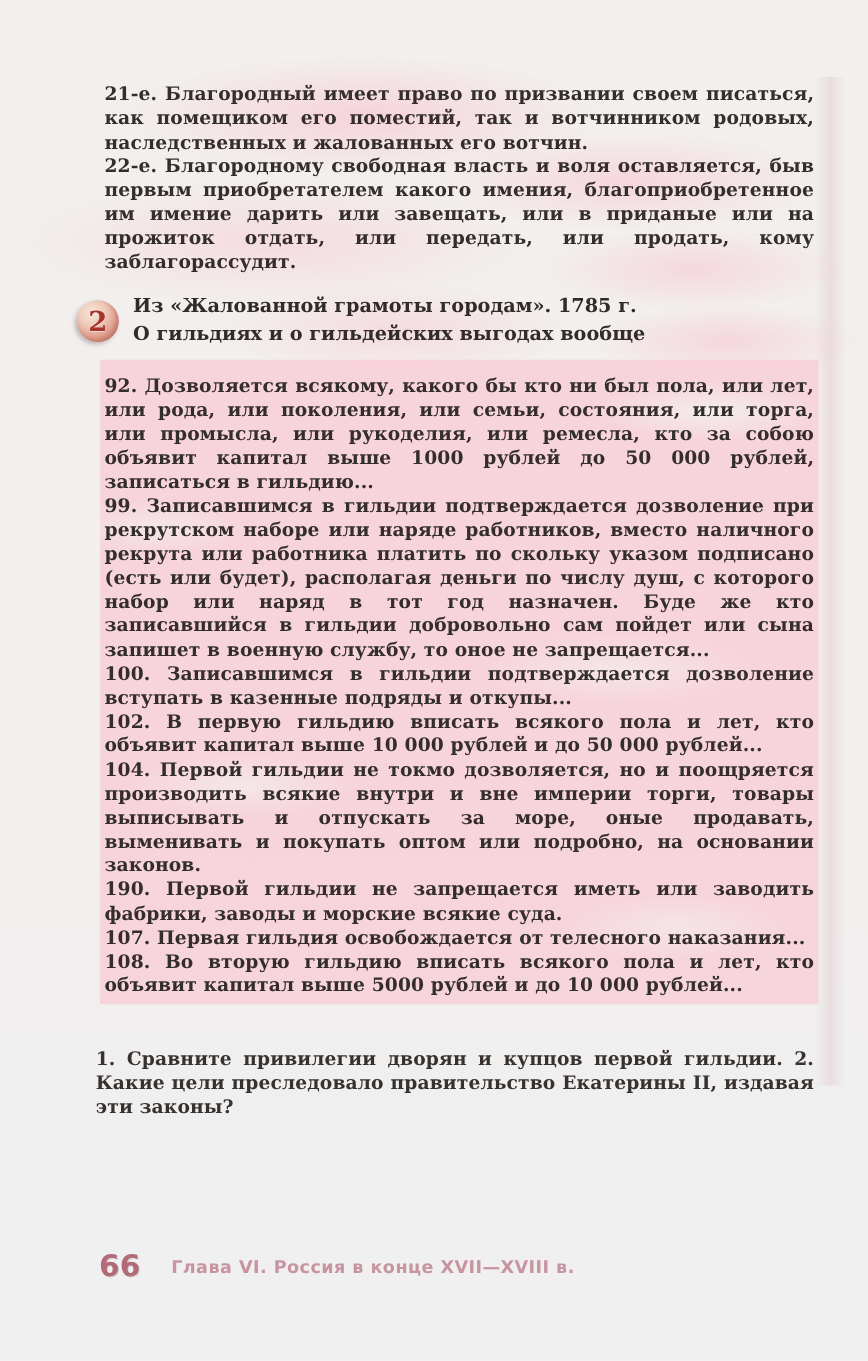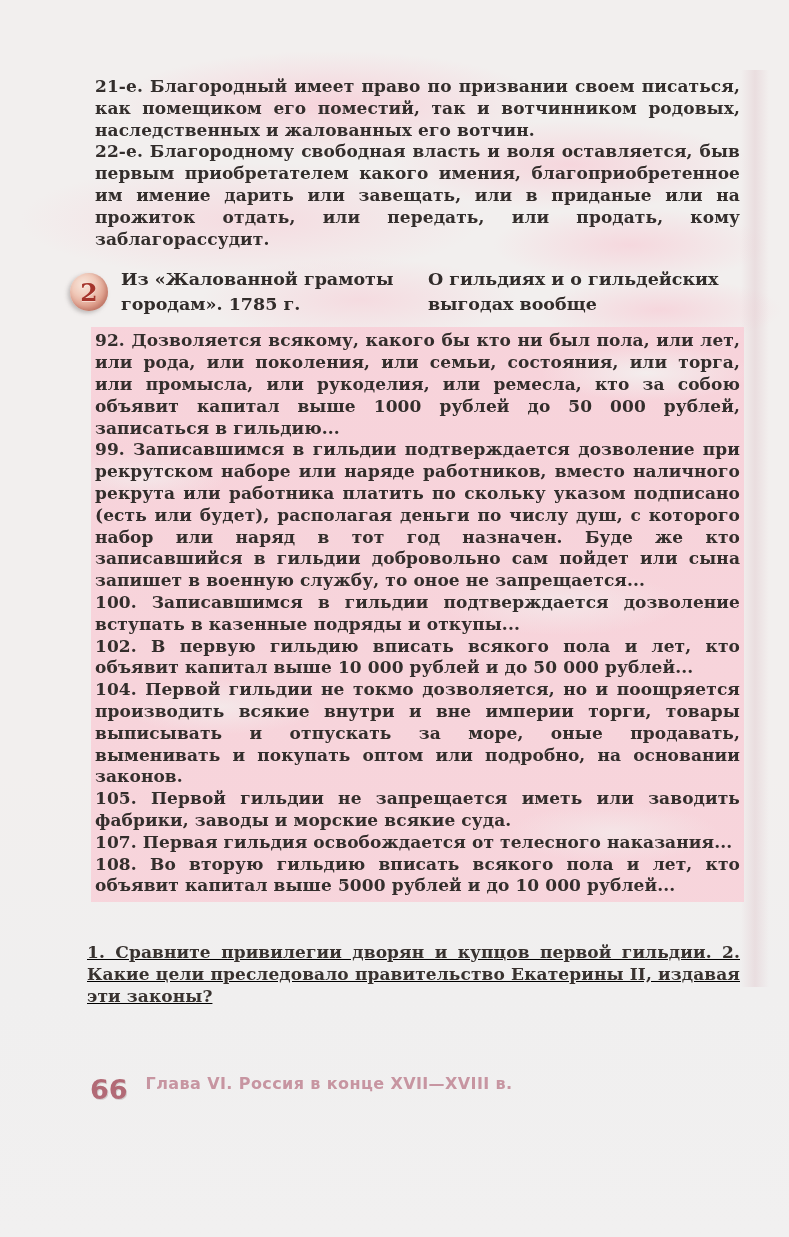--- a/index.html
+++ b/index.html
@@ -79,52 +79,51 @@
     font-family: "DejaVu Serif", serif;
     font-weight: 700;
     font-size: 25px;
     line-height: 1;
     color: #a5352c;
     text-shadow: 0 1px 0 rgba(255,240,235,.6);
   }
   .doc-title {
     margin: 0;
     display: flex;
-    flex-direction: row;
+    flex-direction: column;
     font-size: 17.5px;
     line-height: 25px;
     font-weight: 700;
     color: #312c2a;
     justify-content: flex-end;
   }
   
   .excerpt {
     margin: 0 -4px;
-    padding: 3px 4px 5px;
+    padding: 14px 4px 5px;
     background-image:
       radial-gradient(ellipse 150px 40px at 85% 8%,  rgba(243,240,239,.9), transparent 70%),
       radial-gradient(ellipse 120px 36px at 8% 26%,  rgba(243,240,239,.7), transparent 70%),
       radial-gradient(ellipse 170px 46px at 72% 48%, rgba(243,240,239,.65), transparent 70%),
       radial-gradient(ellipse 140px 40px at 20% 66%, rgba(243,240,239,.7), transparent 70%),
       radial-gradient(ellipse 150px 42px at 80% 88%, rgba(243,240,239,.6), transparent 70%),
       linear-gradient(rgba(248,206,215,.85), rgba(248,208,216,.85));
   }
   .questions {
     margin: 40px 0 0 -8px;
     width: 653px;
-    text-decoration: underline;
   }
   .questions p { color: #38322f; }
   .footer {
     position: absolute;
     left: 90px;
-    top: 1074px;
+    top: 1136px;
     display: flex;
-    align-items: flex-start;
-    gap: 18px;
+    align-items: center;
+    gap: 28px;
     font-family: "DejaVu Sans", sans-serif;
   }
   .page-num {
     font-weight: 700;
     font-size: 27px;
     color: #b26a76;
     text-shadow: 1px 1px 0 rgba(120,100,100,.25);
   }
   .chapter {
     font-weight: 700;
@@ -156,21 +155,21 @@
           <span>О гильдиях и о гильдейских выгодах вообще</span>
         </h2>
       </div>
 
       <div class="excerpt">
         <p>92. Дозволяется всякому, какого бы кто ни был пола, или лет, или рода, или поколения, или семьи, состояния, или торга, или промысла, или рукоделия, или ремесла, кто за собою объявит капитал выше 1000 рублей до 50 000 рублей, записаться в гильдию...</p>
         <p>99. Записавшимся в гильдии подтверждается дозволение при рекрутском наборе или наряде работников, вместо наличного рекрута или работника платить по скольку указом подписано (есть или будет), располагая деньги по числу душ, с которого набор или наряд в тот год назначен. Буде же кто записавшийся в гильдии добровольно сам пойдет или сына запишет в военную службу, то оное не запрещается...</p>
         <p>100. Записавшимся в гильдии подтверждается дозволение вступать в казенные подряды и откупы...</p>
         <p>102. В первую гильдию вписать всякого пола и лет, кто объявит капитал выше 10 000 рублей и до 50 000 рублей...</p>
         <p>104. Первой гильдии не токмо дозволяется, но и поощряется производить всякие внутри и вне империи торги, товары выписывать и отпускать за море, оные продавать, выменивать и покупать оптом или подробно, на основании законов.</p>
-        <p>105. Первой гильдии не запрещается иметь или заводить фабрики, заводы и морские всякие суда.</p>
+        <p>190. Первой гильдии не запрещается иметь или заводить фабрики, заводы и морские всякие суда.</p>
         <p>107. Первая гильдия освобождается от телесного наказания...</p>
         <p>108. Во вторую гильдию вписать всякого пола и лет, кто объявит капитал выше 5000 рублей и до 10 000 рублей...</p>
       </div>
     </section>
 
     <section class="questions">
       <p>1. Сравните привилегии дворян и купцов первой гильдии. 2. Какие цели преследовало правительство Екатерины II, издавая эти законы?</p>
     </section>
 
   </main>

